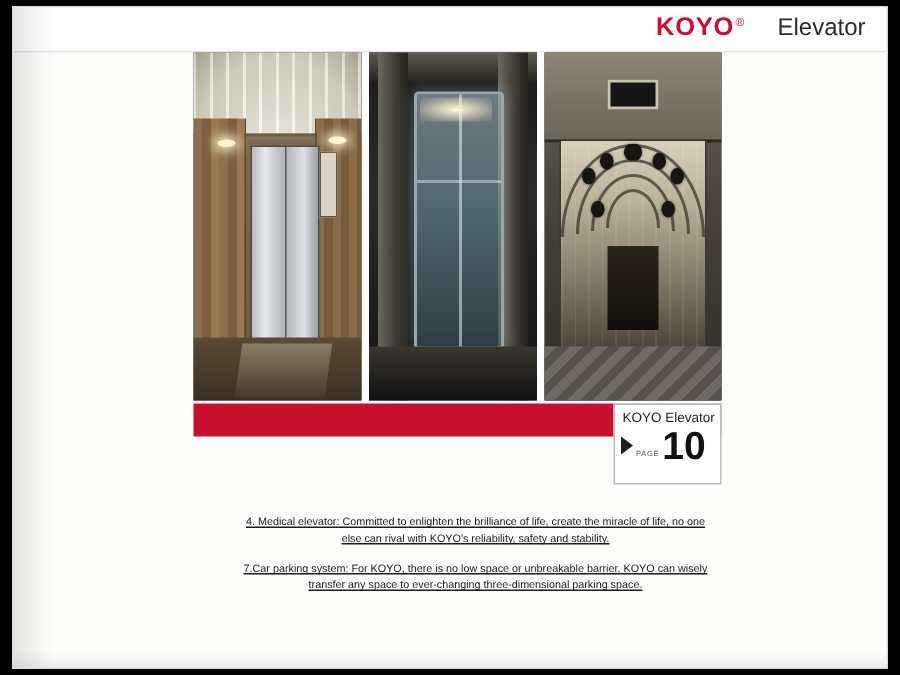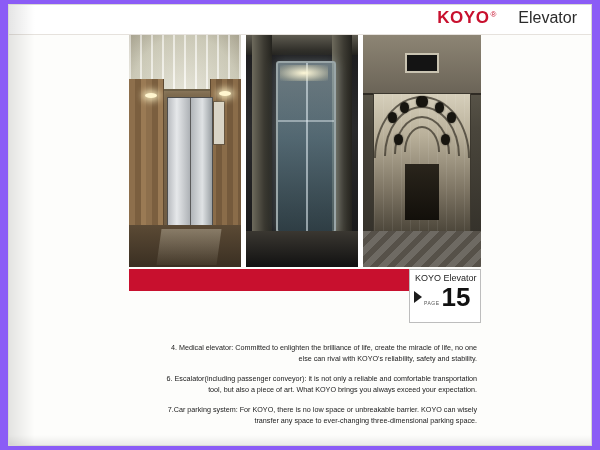--- a/index.html
+++ b/index.html
@@ -10,21 +10,21 @@
   body {
     width: 600px;
     height: 450px;
     font-family: "Liberation Sans", sans-serif;
     overflow: hidden;
   }
   .page {
     position: relative;
     width: 600px;
     height: 450px;
-    background: #8b5cf6;
+    background: #000000;
     box-sizing: border-box;
   }
   
   .scan {
     position: absolute;
     left: 8px;
     top: 4px;
     width: 584px;
     height: 442px;
     background: #fdfdfb;
@@ -294,22 +294,23 @@
     position: absolute;
     left: 148px;
     top: 330px;
     width: 320px;
   }
   .para {
     font-size: 7.2px;
     line-height: 11px;
     color: #1a1a1a;
     margin-bottom: 9px;
-    text-align: right;
-    font-family: "Liberation Sans", sans-serif;
+    text-align: center;
+    font-family: "Liberation Sans", sans-serif;
+    text-decoration: underline;
   }
   .left-margin-shadow {
     position: absolute;
     left: 0; top: 0;
     width: 26px; height: 100%;
     background: linear-gradient(90deg, rgba(0,0,0,.10), rgba(0,0,0,0));
     pointer-events: none;
   }
   .bottom-shadow {
     position: absolute;
@@ -380,26 +381,25 @@
       </div>
     </div>
 
     <div class="red-bar"></div>
 
     <div class="badge">
       <div class="badge-title">KOYO Elevator</div>
       <div class="badge-row">
         <div class="badge-arrow"></div>
         <div class="badge-page-label">PAGE</div>
-        <div class="badge-num">15</div>
+        <div class="badge-num">10</div>
       </div>
     </div>
 
     <div class="body-text">
       <p class="para">4. Medical elevator: Committed to enlighten the brilliance of life, create the miracle of life, no one else can rival with KOYO's reliability, safety and stability.</p>
-      <p class="para">6. Escalator(including passenger conveyor): it is not only a reliable and comfortable transportation tool, but also a piece of art. What KOYO brings you always exceed your expectation.</p>
       <p class="para">7.Car parking system: For KOYO, there is no low space or unbreakable barrier. KOYO can wisely transfer any space to ever-changing three-dimensional parking space.</p>
     </div>
 
     <div class="left-margin-shadow"></div>
     <div class="bottom-shadow"></div>
   </div>
 </div>
 
 </body></html>

